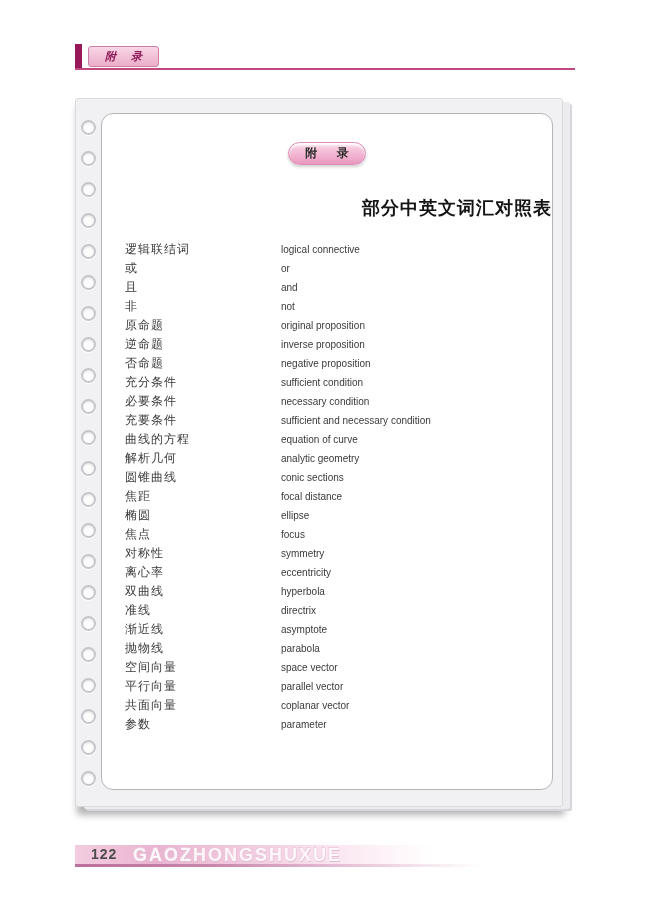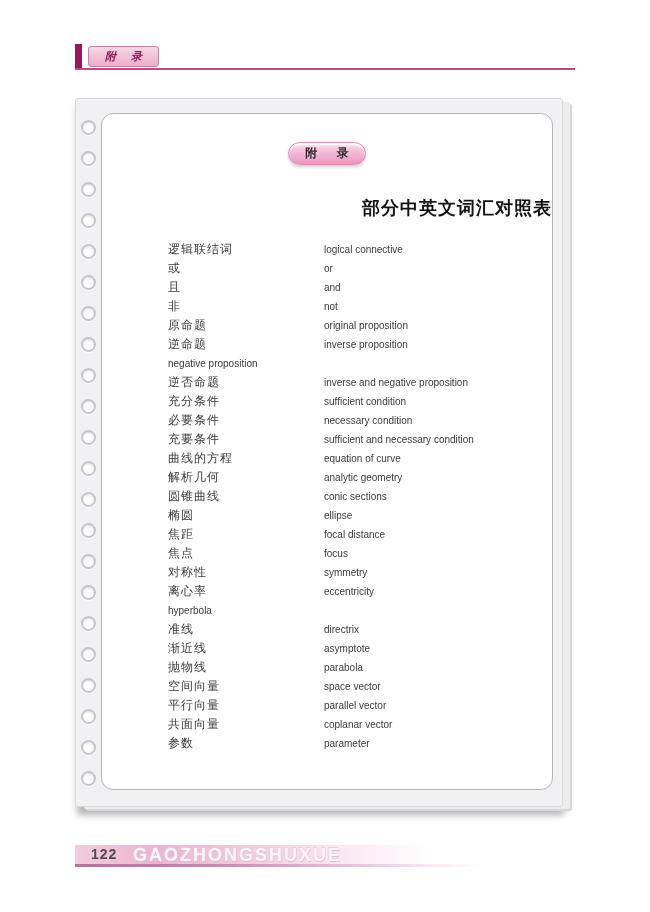--- a/index.html
+++ b/index.html
@@ -39,21 +39,21 @@
            box-shadow: inset 0 2px 2px rgba(255,255,255,0.95), 0 2px 3px rgba(0,0,0,0.18);
            text-align:center; color:#2c2c2c; font-weight:bold; font-size:12px;
            letter-spacing:8px; line-height:21px; text-indent:8px;
            font-family:"Liberation Sans",sans-serif; }
 
   
   .title { margin-top:31px; text-align:right; font-size:18px; font-weight:bold;
            color:#141414; letter-spacing:1px; }
 
   
-  .vocab { margin:20px 0 0 66px; }
+  .vocab { margin:20px 0 0 23px; }
   .vocab-row { display:flex; height:19px; align-items:center; }
   .vocab-row .cn { width:156px; flex:0 0 156px; font-size:12px; color:#3a3a3a;
                    letter-spacing:1px; }
   .vocab-row .en { font-size:10px; color:#3a3a3a;
                    font-family:Liberation Sans, sans-serif;text-align:center; }
 
   
   .foot-bar { position:absolute; left:75px; top:845px; width:498px; height:19px;
               background:linear-gradient(90deg,#f3cde0 0%,#eab4d0 16%,#f2cfe2 38%,
                          #fbeaf3 55%,#ffffff 72%); }
@@ -131,25 +131,22 @@
           </div>
           <div class="vocab-row">
             <span class="cn">原命题</span>
             <span class="en">original proposition</span>
           </div>
           <div class="vocab-row">
             <span class="cn">逆命题</span>
             <span class="en">inverse proposition</span>
           </div>
           <div class="vocab-row">
+            <span class="cn">否命题</span>
             <span class="en">negative proposition</span>
-          </div>
-          <div class="vocab-row">
-            <span class="cn">逆否命题</span>
-            <span class="en">inverse and negative proposition</span>
           </div>
           <div class="vocab-row">
             <span class="cn">充分条件</span>
             <span class="en">sufficient condition</span>
           </div>
           <div class="vocab-row">
             <span class="cn">必要条件</span>
             <span class="en">necessary condition</span>
           </div>
           <div class="vocab-row">
@@ -162,40 +159,41 @@
           </div>
           <div class="vocab-row">
             <span class="cn">解析几何</span>
             <span class="en">analytic geometry</span>
           </div>
           <div class="vocab-row">
             <span class="cn">圆锥曲线</span>
             <span class="en">conic sections</span>
           </div>
           <div class="vocab-row">
+            <span class="cn">焦距</span>
+            <span class="en">focal distance</span>
+          </div>
+          <div class="vocab-row">
             <span class="cn">椭圆</span>
             <span class="en">ellipse</span>
           </div>
           <div class="vocab-row">
-            <span class="cn">焦距</span>
-            <span class="en">focal distance</span>
-          </div>
-          <div class="vocab-row">
             <span class="cn">焦点</span>
             <span class="en">focus</span>
           </div>
           <div class="vocab-row">
             <span class="cn">对称性</span>
             <span class="en">symmetry</span>
           </div>
           <div class="vocab-row">
             <span class="cn">离心率</span>
             <span class="en">eccentricity</span>
           </div>
           <div class="vocab-row">
+            <span class="cn">双曲线</span>
             <span class="en">hyperbola</span>
           </div>
           <div class="vocab-row">
             <span class="cn">准线</span>
             <span class="en">directrix</span>
           </div>
           <div class="vocab-row">
             <span class="cn">渐近线</span>
             <span class="en">asymptote</span>
           </div>

